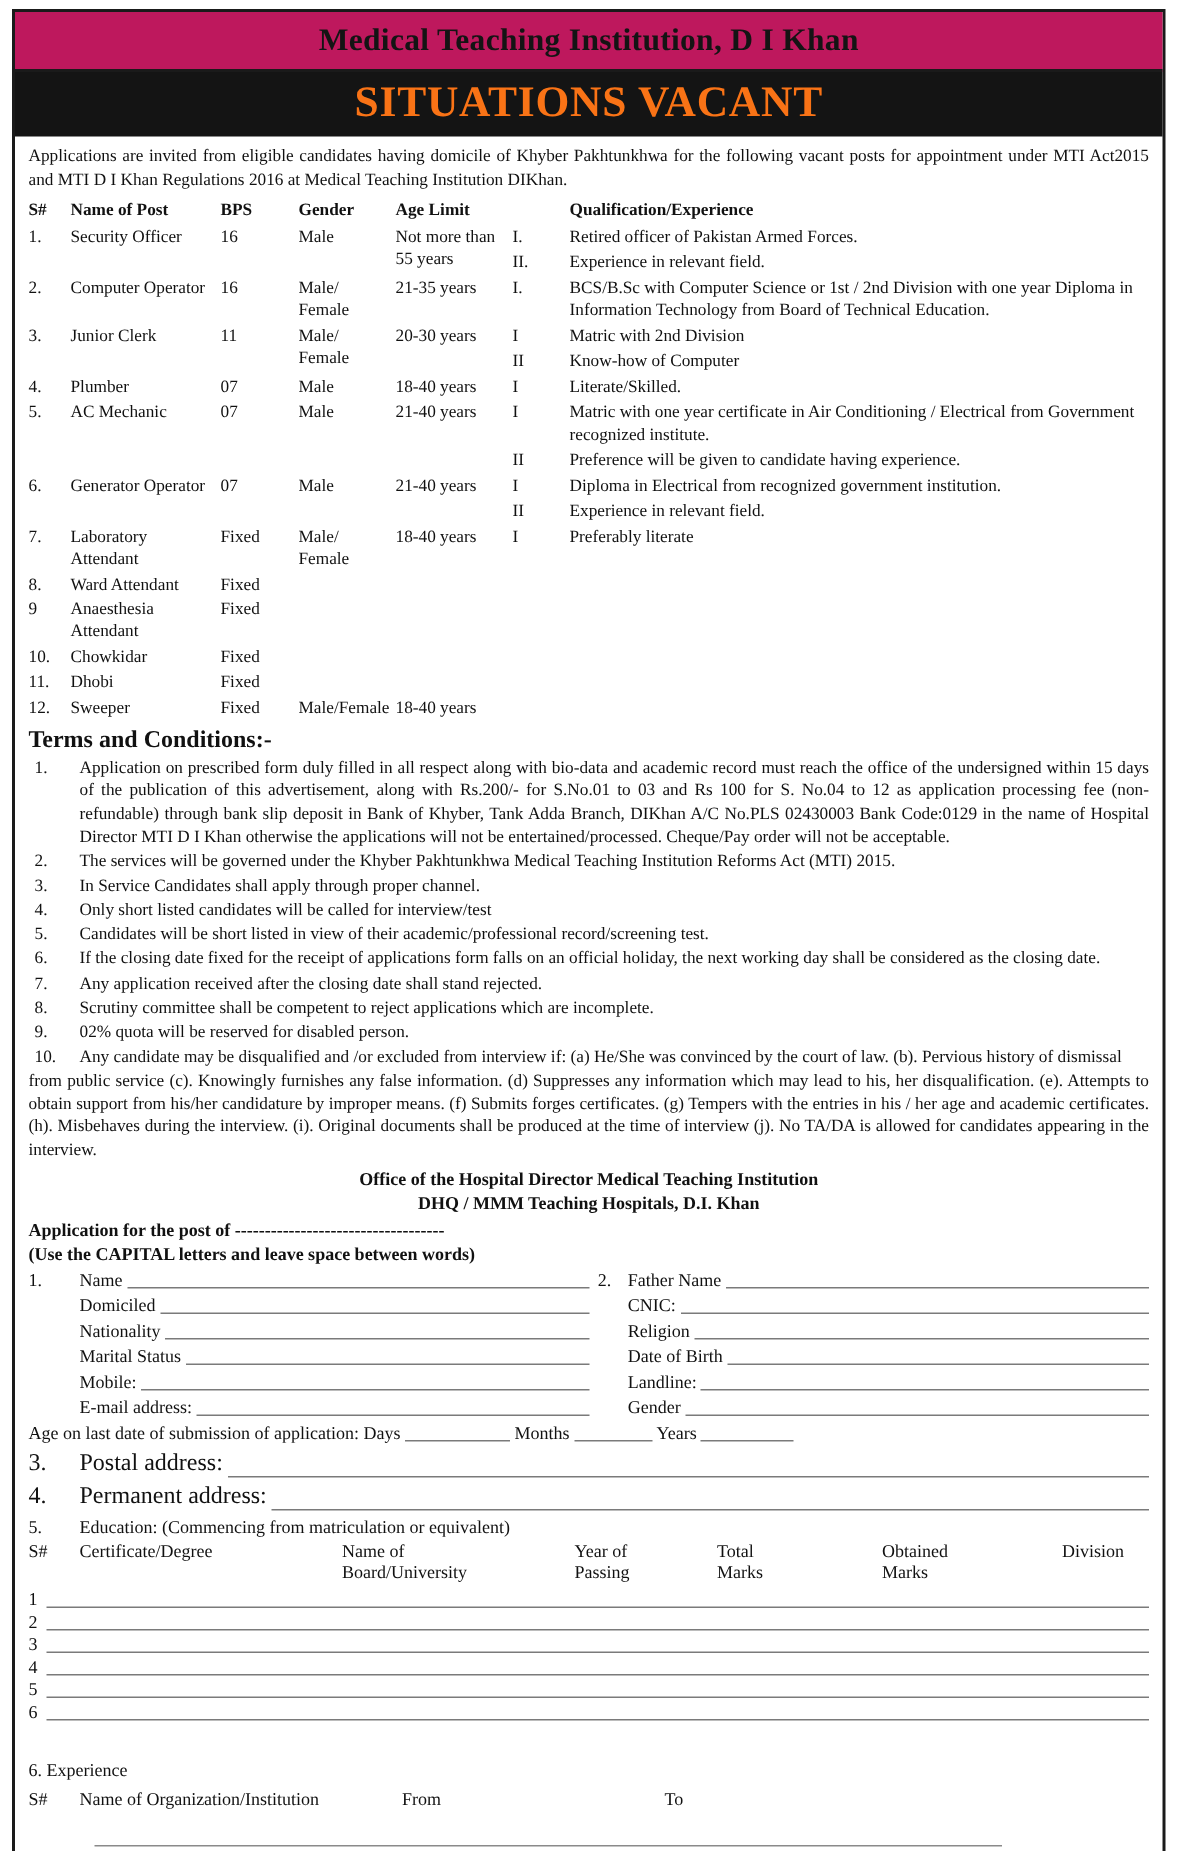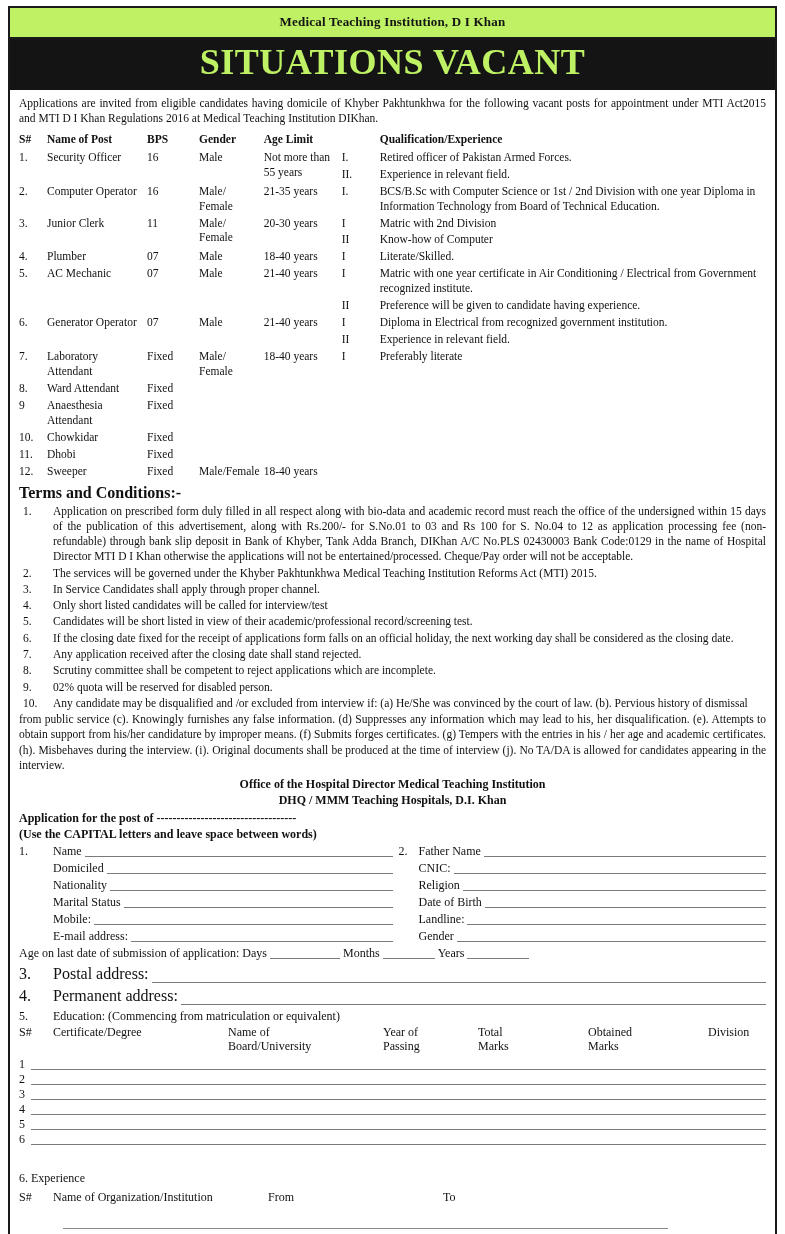--- a/index.html
+++ b/index.html
@@ -16,35 +16,35 @@
     padding:6px 8px 0 8px;
     background:#fff;
   }
   .frame{
     border:2px solid #1a1a1a;
     box-sizing:border-box;
     width:769px;
   }
   
   .title-bar{
-    background:#bef264;
+    background:#be185d;
     text-align:center;
     font-weight:bold;
-    font-size:13px;
+    font-size:21px;
     letter-spacing:.2px;
     padding:6px 0 7px 0;
     color:#141414;
     border-bottom:2px solid #1a1a1a;
   }
   .vacant-bar{
     background:#141414;
-    color:#bef264;
+    color:#f97316;
     text-align:center;
     font-weight:bold;
-    font-size:36px;
+    font-size:29px;
     letter-spacing:.5px;
     padding:5px 0 8px 0;
     line-height:1.05;
   }
   .body-wrap{padding:6px 9px 4px 9px;}
   .intro{
     font-size:11.5px;
     line-height:1.35;
     text-align:justify;
     margin:0 0 5px 0;

